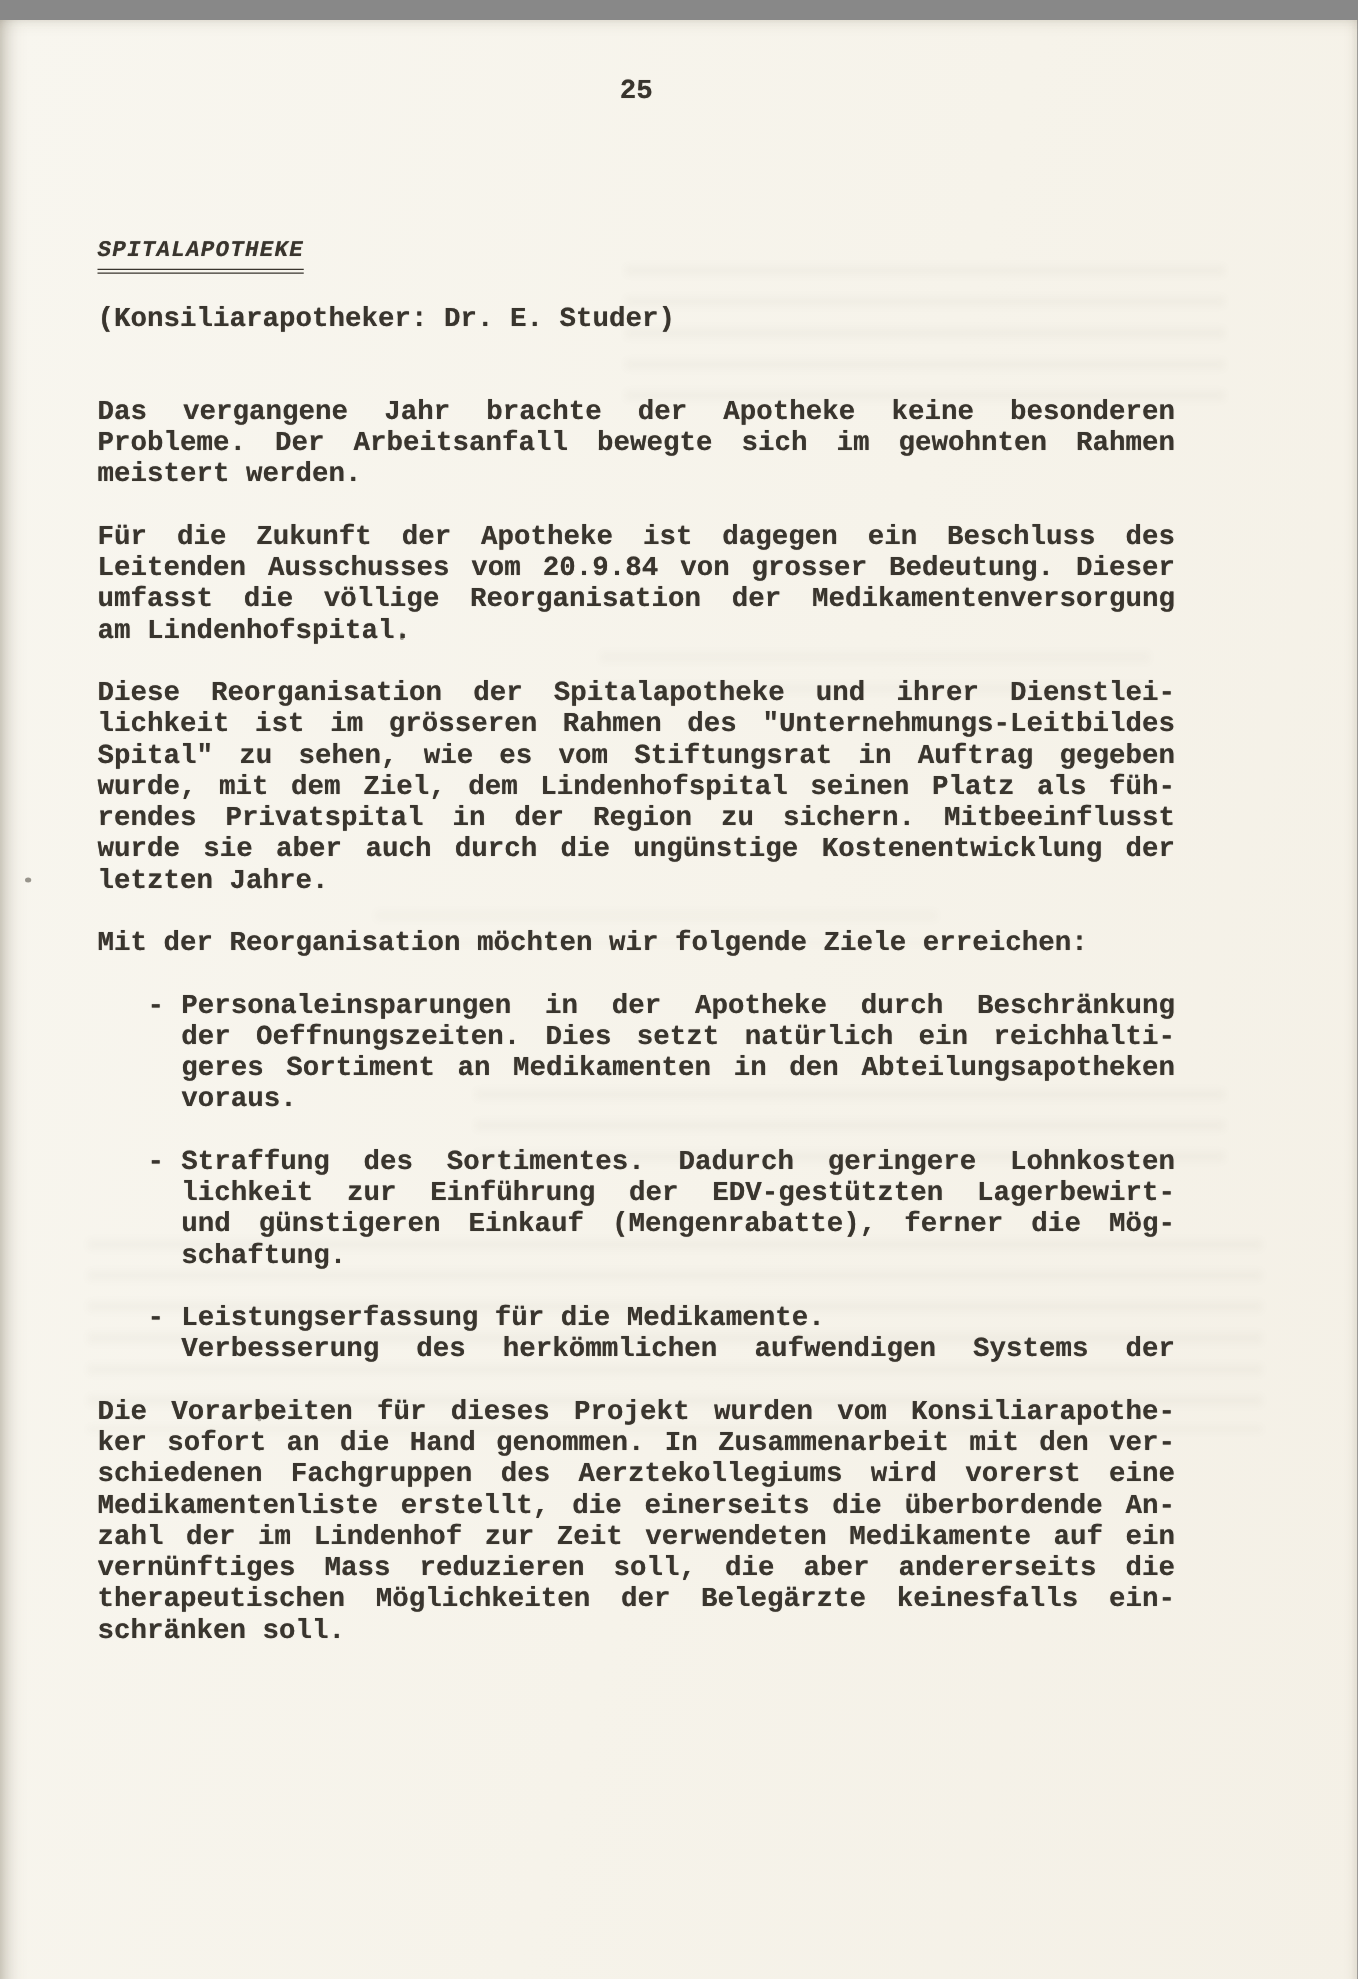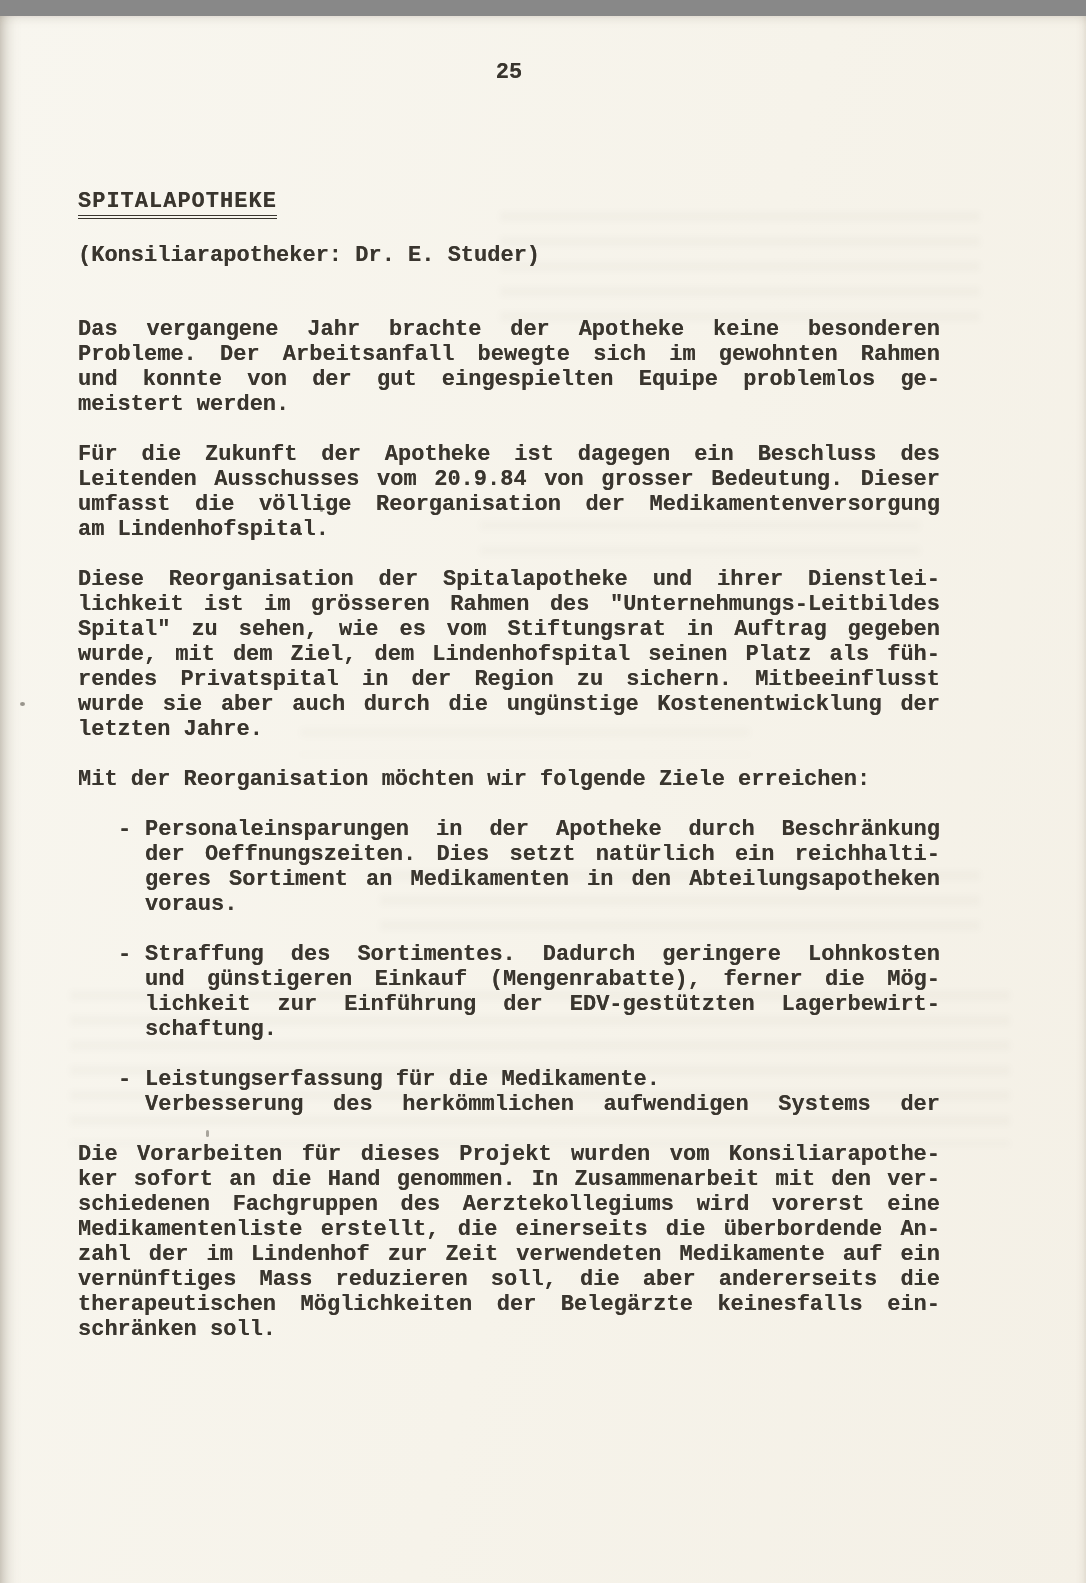--- a/index.html
+++ b/index.html
@@ -20,22 +20,23 @@
   .text-col {
     position:absolute; left:78px; top:0; width:862px;
     padding-top:44px;
     font-size:22px; line-height:25px; font-weight:bold;
     text-shadow:0 0 0.6px rgba(55,48,40,.65);
     z-index:2;
   }
   .page-number { text-align:center; }
   h1.doc-heading {
     margin:104px 0 0 0;
-    font-size:22px; line-height:25px; font-weight:bold;
+    font-size:18px; line-height:25px; font-weight:bold;
     letter-spacing:1px;
+    font-style:italic;
   }
   h1.doc-heading .underlined {
     display:inline-block;
     border-bottom:4px double #39352e;
     padding-bottom:1px;
   }
   .subtitle { margin-top:24px; }
   .doc-body { margin-top:49px; }
   .block { margin-bottom:25px; }
   .doc-body .block:nth-child(8) { margin-top:15px; }
@@ -73,21 +74,20 @@
     <div class="page-number">25</div>
 
     <h1 class="doc-heading"><span class="underlined">SPITALAPOTHEKE</span></h1>
 
     <div class="subtitle">(Konsiliarapotheker: Dr. E. Studer)</div>
 
     <div class="doc-body">
         <div class="block paragraph">
           <div class="line just">Das vergangene Jahr brachte der Apotheke keine besonderen</div>
           <div class="line just">Probleme. Der Arbeitsanfall bewegte sich im gewohnten Rahmen</div>
-          <div class="line just">und konnte von der gut eingespielten Equipe problemlos ge-</div>
           <div class="line">meistert werden.</div>
         </div>
         <div class="block paragraph">
           <div class="line just">Für die Zukunft der Apotheke ist dagegen ein Beschluss des</div>
           <div class="line just">Leitenden Ausschusses vom 20.9.84 von grosser Bedeutung. Dieser</div>
           <div class="line just">umfasst die völlige Reorganisation der Medikamentenversorgung</div>
           <div class="line">am Lindenhofspital.</div>
         </div>
         <div class="block paragraph">
           <div class="line just">Diese Reorganisation der Spitalapotheke und ihrer Dienstlei-</div>
@@ -107,22 +107,22 @@
             <div class="line just">Personaleinsparungen in der Apotheke durch Beschränkung</div>
             <div class="line just">der Oeffnungszeiten. Dies setzt natürlich ein reichhalti-</div>
             <div class="line just">geres Sortiment an Medikamenten in den Abteilungsapotheken</div>
             <div class="line">voraus.</div>
           </div>
         </div>
         <div class="block list-item">
           <span class="marker">-</span>
           <div class="lines">
             <div class="line just">Straffung des Sortimentes. Dadurch geringere Lohnkosten</div>
+            <div class="line just">lichkeit zur Einführung der EDV-gestützten Lagerbewirt-</div>
             <div class="line just">und günstigeren Einkauf (Mengenrabatte), ferner die Mög-</div>
-            <div class="line just">lichkeit zur Einführung der EDV-gestützten Lagerbewirt-</div>
             <div class="line">schaftung.</div>
           </div>
         </div>
         <div class="block list-item">
           <span class="marker">-</span>
           <div class="lines">
             <div class="line">Leistungserfassung für die Medikamente.</div>
             <div class="line just">Verbesserung des herkömmlichen aufwendigen Systems der</div>
           </div>
         </div>

